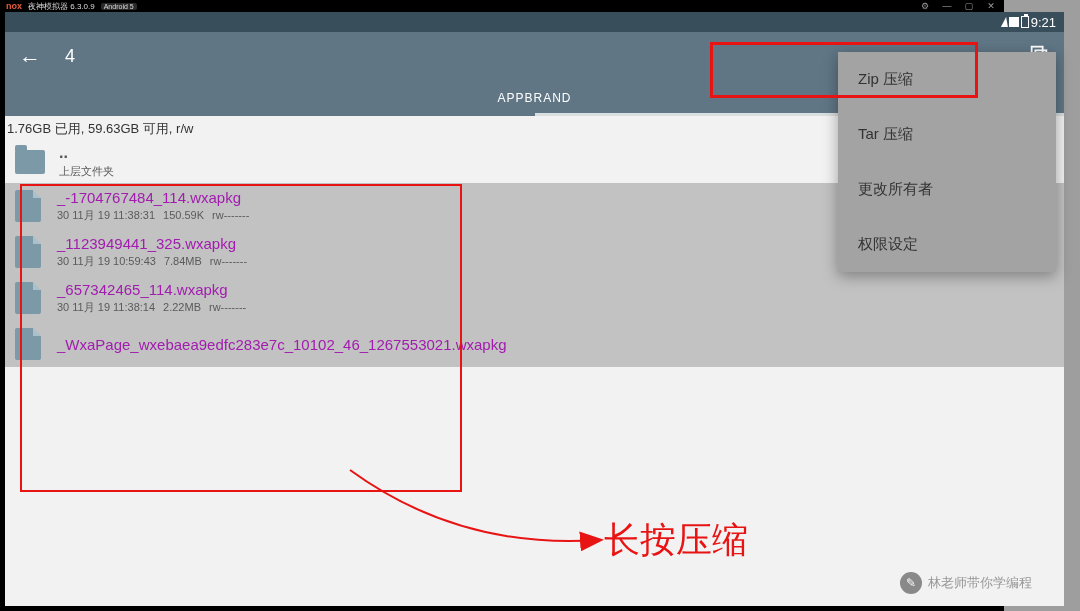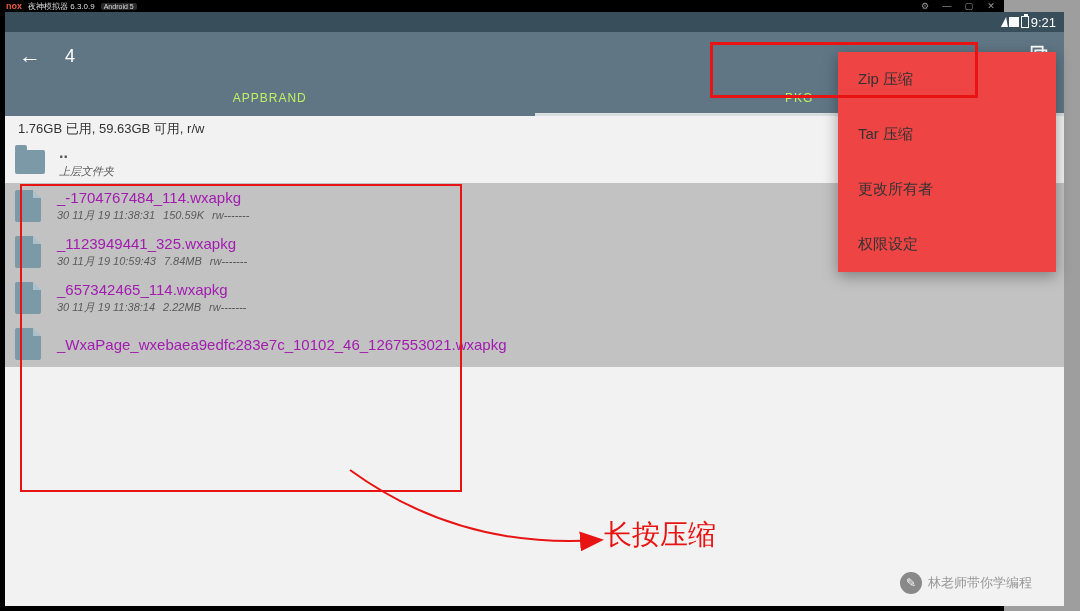--- a/index.html
+++ b/index.html
@@ -21,45 +21,45 @@
     .statusbar .wifi { width: 0; height: 0; border-left: 7px solid transparent; border-right: 0 solid transparent; border-bottom: 10px solid #fff; transform: skewX(10deg);}
     .statusbar .batt { width: 8px; height: 12px; border: 1px solid #fff; position: relative; }
     .statusbar .batt::before { content:''; position:absolute; left:2px; top:-3px; width:4px; height:2px; background:#fff;}
     .statusbar .light { width:10px; height:10px; background:#fff; }
     
     .appbar { height: 48px; background: #607685; display: flex; align-items: center; padding: 0 14px; color: #fff; }
     .back-arrow { font-size: 22px; color: #fff; margin-right: 24px; cursor: pointer; }
     .appbar-title { font-size: 18px; }
     .appbar-copy { margin-left: auto; font-size: 20px; }
     
-    .tabs { height: 36px; background: #607685; display: flex; color: #bef264; font-size: 12px; letter-spacing: 1px; position: relative;}
+    .tabs { height: 36px; background: #607685; display: flex; color: #ffffff; font-size: 12px; letter-spacing: 1px; position: relative;}
     .tab { flex: 1; display: flex; align-items: center; justify-content: center; cursor: pointer; }
     .tab-indicator { position: absolute; left: 50%; bottom: 0; width: 50%; height: 3px; background: #d9dee1; }
     
-    .storage-line { padding: 4px 13px; font-size: 13px; color: #333; background: #f2f2f2; }
+    .storage-line { padding: 4px 2px; font-size: 13px; color: #333; background: #f2f2f2; }
     
     .file-list { background: #c2c2c2; }
     .row { display: flex; align-items: center; padding: 6px 10px; min-height: 46px; }
     .row.parent { background: #f2f2f2; padding-top:2px; padding-bottom:4px; min-height:36px;}
     .folder-icon { width: 30px; height: 24px; background: #7b99a6; border-radius: 2px; position: relative; margin-right: 14px; }
     .folder-icon::before { content:''; position:absolute; left:0; top:-5px; width:12px; height:6px; background:#7b99a6; border-radius:2px 2px 0 0;}
     .file-icon { width: 26px; height: 32px; background: #7b99a6; border-radius: 2px; margin-right: 16px; position: relative; }
     .file-icon::before { content:''; position:absolute; right:0; top:0; width:0; height:0; border-left:8px solid #aac0ca; border-top:8px solid #c2c2c2;}
     .row-text { display: flex; flex-direction: column; }
     .row-name { font-size: 15px; color: #a21caf; }
     .row.parent .row-name { font-size:16px; color:#555; font-weight:bold;}
-    .row-sub { font-size: 11px; color: #5a5a5a; margin-top: 2px; font-style: italic; }
+    .row-sub { font-size: 11px; color: #5a5a5a; margin-top: 2px; }
     .row-sub span { margin-right: 8px; text-align: right; }
     
-    .menu { position: absolute; right: 8px; top: 40px; width: 218px; background: #ef4444; box-shadow: 0 4px 14px rgba(0,0,0,.35); z-index: 50; }
+    .menu { position: absolute; right: 8px; top: 40px; width: 218px; background: #a3a3a3; box-shadow: 0 4px 14px rgba(0,0,0,.35); z-index: 50; }
     .menu-item { padding: 18px 20px; font-size: 15px; color: #333; cursor: pointer; }
     
     .annot-box1 { position: absolute; left: 20px; top: 184px; width: 442px; height: 308px; border: 2px solid #e81414; z-index: 60; pointer-events: none; }
     .annot-box2 { position: absolute; right: 26px; top: 42px; width: 268px; height: 56px; border: 3px solid #e81414; z-index: 60; pointer-events: none; }
-    .annot-text { position: absolute; left: 604px; top: 516px; font-size: 28px; color: #e81414; z-index: 60; pointer-events: none; }
+    .annot-text { position: absolute; left: 604px; top: 516px; font-size: 36px; color: #e81414; z-index: 60; pointer-events: none; }
     .arrow-svg { position: absolute; left: 340px; top: 460px; z-index: 60; pointer-events: none; }
     
     .watermark { position: absolute; right: 32px; bottom: 12px; display: flex; align-items: center; gap: 6px; color: #888; font-size: 13px; z-index: 55; opacity:.85;}
     .wm-circle { width:22px; height:22px; border-radius:50%; background:#777; display:flex; align-items:center; justify-content:center; color:#fff; font-size:12px;}
   </style>
 </head>
 <body>
 
 <div class="window-frame">
   <div class="titlebar">
@@ -103,21 +103,20 @@
       <span class="appbar-copy">
         <svg width="22" height="22" viewBox="0 0 24 24" fill="none" stroke="#fff" stroke-width="2">
             <rect x="8" y="8" width="12" height="12"></rect>
             <rect x="4" y="4" width="12" height="12"></rect>
           </svg>
       </span>
     </div>
 
     <div class="tabs">
       <div class="tab">APPBRAND</div>
-      <div class="tab">PKG</div>
       <div class="tab-indicator"></div>
     </div>
 
     <div class="storage-line">1.76GB 已用, 59.63GB 可用, r/w</div>
 
     <div class="file-list">
       <div class="row parent">
         <div class="folder-icon"></div>
         <div class="row-text">
           <span class="row-name">..</span>

